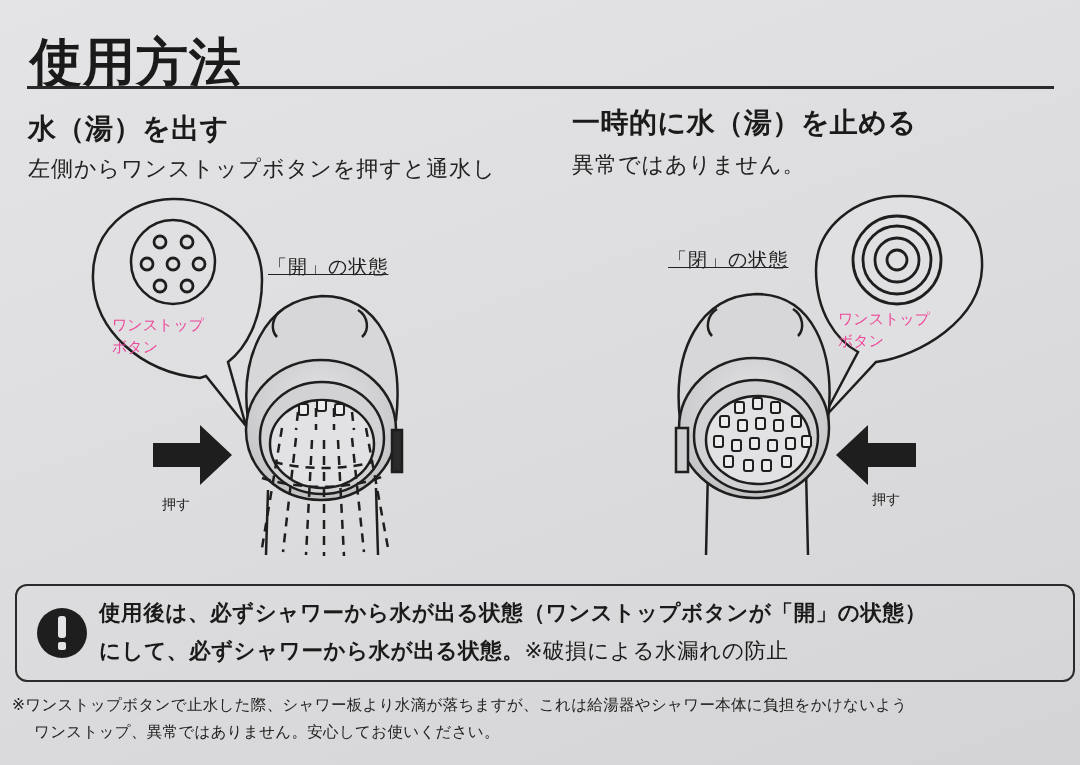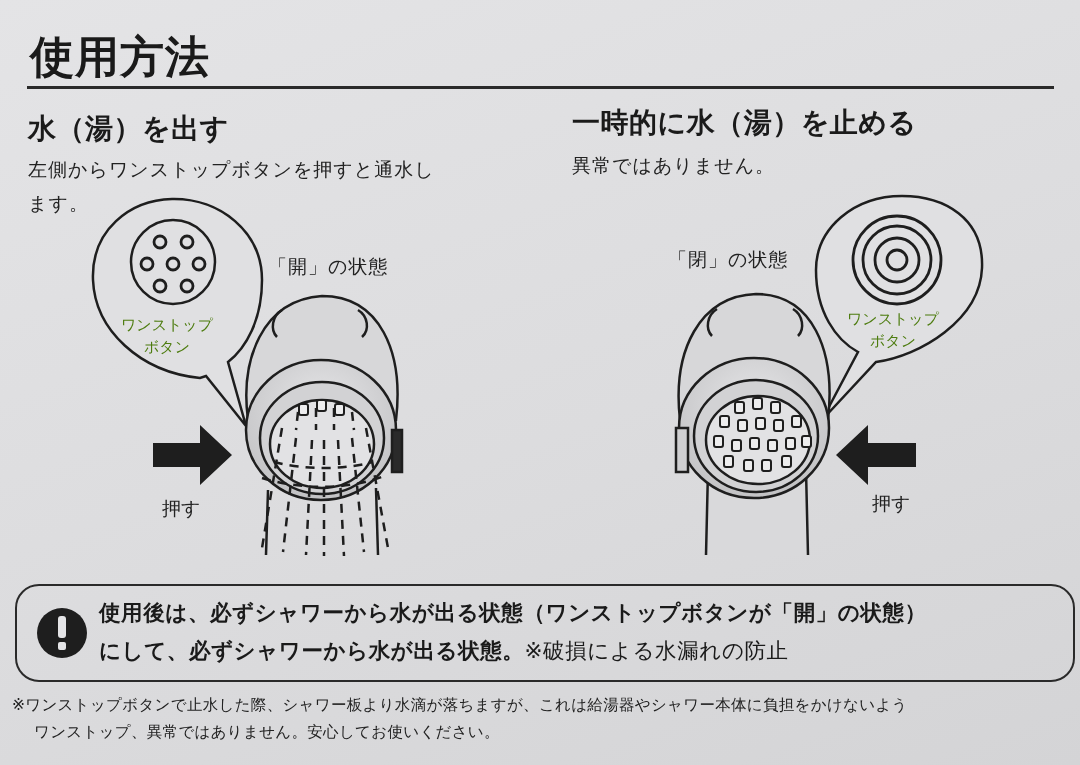--- a/index.html
+++ b/index.html
@@ -5,60 +5,60 @@
   * { box-sizing: border-box; margin: 0; padding: 0; }
   html, body { width: 1080px; height: 765px; overflow: hidden; }
   body {
     background: linear-gradient(160deg, #e4e4e6 0%, #dcdcde 55%, #d4d4d6 100%);
     font-family: "DejaVu Sans", "Liberation Sans", sans-serif;
     color: #1e1e1e;
     position: relative;
   }
   .page-title {
     position: absolute; left: 30px; top: 28px;
-    font-size: 44px; font-weight: bold; letter-spacing: 1px; color: #1a1a1a;
+    font-size: 52px; font-weight: bold; letter-spacing: 1px; color: #1a1a1a;
   }
   .title-rule {
     position: absolute; left: 27px; top: 86px; width: 1027px; height: 3px;
     background: #2a2a2a;
   }
   .section-heading {
     position: absolute; font-size: 28px; font-weight: bold; color: #1a1a1a; letter-spacing: 0.5px;
   }
   .section-desc {
-    position: absolute; font-size: 19px; line-height: 34px; color: #222; letter-spacing: 1px;
+    position: absolute; font-size: 22px; line-height: 34px; color: #222; letter-spacing: 1px;
   }
   #left-heading { left: 28px; top: 110px; }
   #left-desc { left: 28px; top: 152px; width: 500px; }
   #right-heading { left: 572px; top: 104px; }
   #right-desc { left: 572px; top: 148px; width: 500px; }
 
   .state-label {
-    position: absolute; font-size: 19px; color: #222; letter-spacing: 1px;
+    position: absolute; font-size: 19px; color: #222; letter-spacing: 1px; text-decoration: underline;
   }
   #open-label { left: 268px; top: 254px; }
   #closed-label { left: 668px; top: 247px; }
 
   .bubble-label {
-    position: absolute; font-size: 15px; line-height: 22px; text-align: center; color: #4d7c0f;
+    position: absolute; font-size: 15px; line-height: 22px; color: #ec4899;
   }
   #left-bubble-label { left: 112px; top: 314px; width: 110px; }
   #right-bubble-label { left: 838px; top: 308px; width: 110px; }
 
   .press-label {
-    position: absolute; font-size: 19px; color: #222;
+    position: absolute; font-size: 14px; color: #222;
   }
   #left-press { left: 162px; top: 496px; }
   #right-press { left: 872px; top: 491px; }
 
   svg.illus { position: absolute; left: 0; top: 0; overflow: visible; }
 
   .warning-box {
     position: absolute; left: 15px; top: 584px; width: 1060px; height: 98px;
-    border: 2.5px solid #2a2a2a; border-radius: 24px;
+    border: 2.5px solid #2a2a2a; border-radius: 12px;
   }
   .warning-icon {
     position: absolute; left: 20px; top: 22px; width: 50px; height: 50px;
     border-radius: 50%; background: #1e1e1e;
     display: flex; align-items: center; justify-content: center;
   }
   .warning-icon .bar {
     position: absolute; left: 21px; top: 8px; width: 8px; height: 22px; background: #e4e4e6; border-radius: 3px;
   }
   .warning-icon .dot {
@@ -78,21 +78,20 @@
 </style>
 </head>
 <body>
 
 <div class="page-title">使用方法</div>
 <div class="title-rule"></div>
 
 <div class="section-heading" id="left-heading">水（湯）を出す</div>
 <div class="section-desc" id="left-desc">
   <div>左側からワンストップボタンを押すと通水し</div>
-  <div>ます。</div>
 </div>
 
 <div class="section-heading" id="right-heading">一時的に水（湯）を止める</div>
 <div class="section-desc" id="right-desc">
   <div>異常ではありません。</div>
 </div>
 
 <svg class="illus" width="1080" height="765">
   <defs>
     <radialGradient id="headShade" cx="50%" cy="35%" r="65%">

